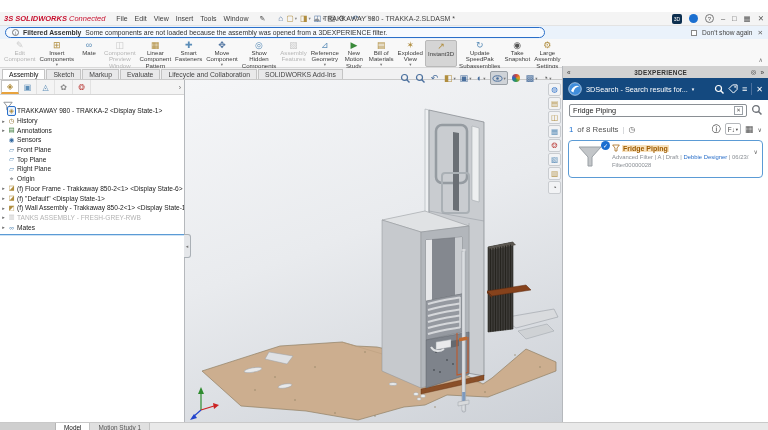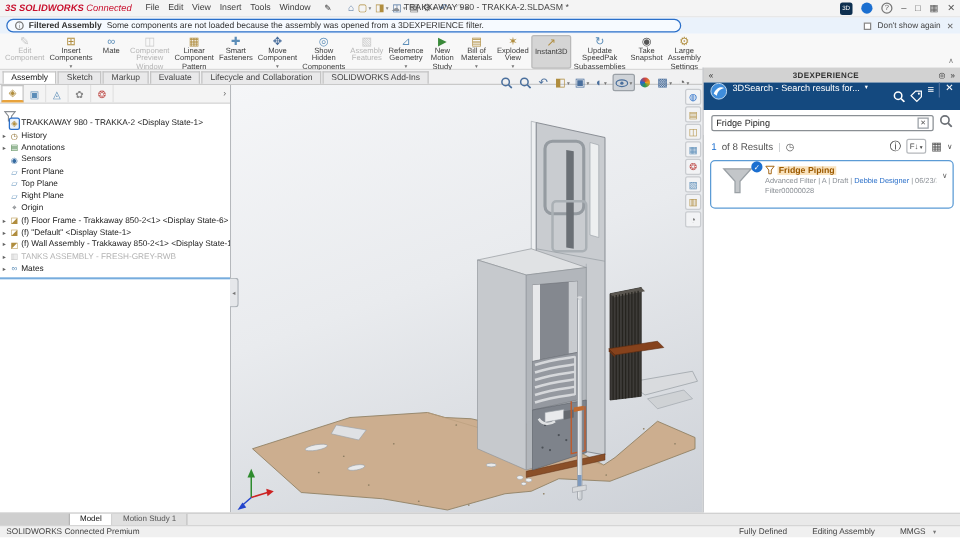--- a/index.html
+++ b/index.html
@@ -1,18 +1,18 @@
 <!DOCTYPE html>
 <html><head>
 <meta charset="utf-8">
 <style>
   * { margin:0; padding:0; box-sizing:border-box; }
   html,body { width:768px; height:430px; overflow:hidden; }
   body { position:relative; font-family:"Liberation Sans", sans-serif; background:#fff; color:#333; }
-  .abs { position:absolute; }
+  .abs { position:absolute;margin-top:12px; }
 
   
   .titlebar { left:0; top:0; width:768px; height:14px; background:#f4f4f4; border-bottom:1px solid #e3e3e3;
               display:flex; align-items:center; padding:0 4px; gap:5px; font-size:7px; }
   .logo { color:#c8102e; font-weight:bold; font-style:italic; font-size:7.5px; white-space:nowrap; }
   .logo .conn { font-weight:normal; }
   .menus { display:flex; gap:7px; color:#3c3c3c; margin-left:6px; }
   .menus span { cursor:default; }
   .quick { display:flex; align-items:center; gap:3px; margin-left:8px; color:#4a6f9d; font-size:8px; }
   .quick .qi { display:flex; align-items:center; gap:1px; }
@@ -85,21 +85,21 @@
   
   .taskstrip { left:548px; top:71px; width:14px; display:flex; flex-direction:column; gap:1px; z-index:5; }
   .tp-icon { width:13px; height:13px; background:#f2f3f5; border:1px solid #c9ccd0; border-radius:2px;
              display:flex; align-items:center; justify-content:center; font-size:7.5px; }
 
   
   .rightpanel { left:562px; top:54px; width:206px; height:356px; background:#fff; border-left:1px solid #b5b8bc; z-index:7; }
   .rp-header { height:12px; background:#d2d2d2; display:flex; align-items:center; padding:0 4px; gap:4px;
                font-size:6.4px; color:#333; }
   .rp-title { flex:1; text-align:center; font-weight:bold; letter-spacing:0.3px; }
-  .rp-blue { height:22px; background:#14497f; display:flex; gap:4px; padding:0 5px; color:#fff; }
+  .rp-blue { height:22px; background:#14497f; display:flex; align-items:center; gap:4px; padding:0 5px; color:#fff; }
   .rp-appname { font-size:7.3px; white-space:nowrap; overflow:hidden; }
   .rp-blue .dd { font-size:5px; }
   .rp-blue .ricon { color:#fff; display:flex; align-items:center; }
   .rp-vdiv { width:1px; height:12px; background:#4a6f9d; }
   .searchrow { height:20px; display:flex; align-items:center; gap:4px; padding:0 6px; background:#fff; }
   .searchbox { flex:1; height:13px; border:1px solid #8a8f94; border-radius:2px; display:flex; align-items:center; padding:0 3px; }
   .searchbox input { border:none; outline:none; flex:1; font-size:7.3px; font-family:"Liberation Sans",sans-serif; color:#222; background:transparent; }
   .clearbtn { width:9px; height:9px; border:1px solid #9aa0a6; font-size:5.5px; color:#555; display:flex; align-items:center; justify-content:center; }
   .resultsrow { height:18px; display:flex; align-items:center; gap:4px; padding:0 6px; font-size:7.8px; color:#555; }
   .res-cur { color:#1b6fd0; }

